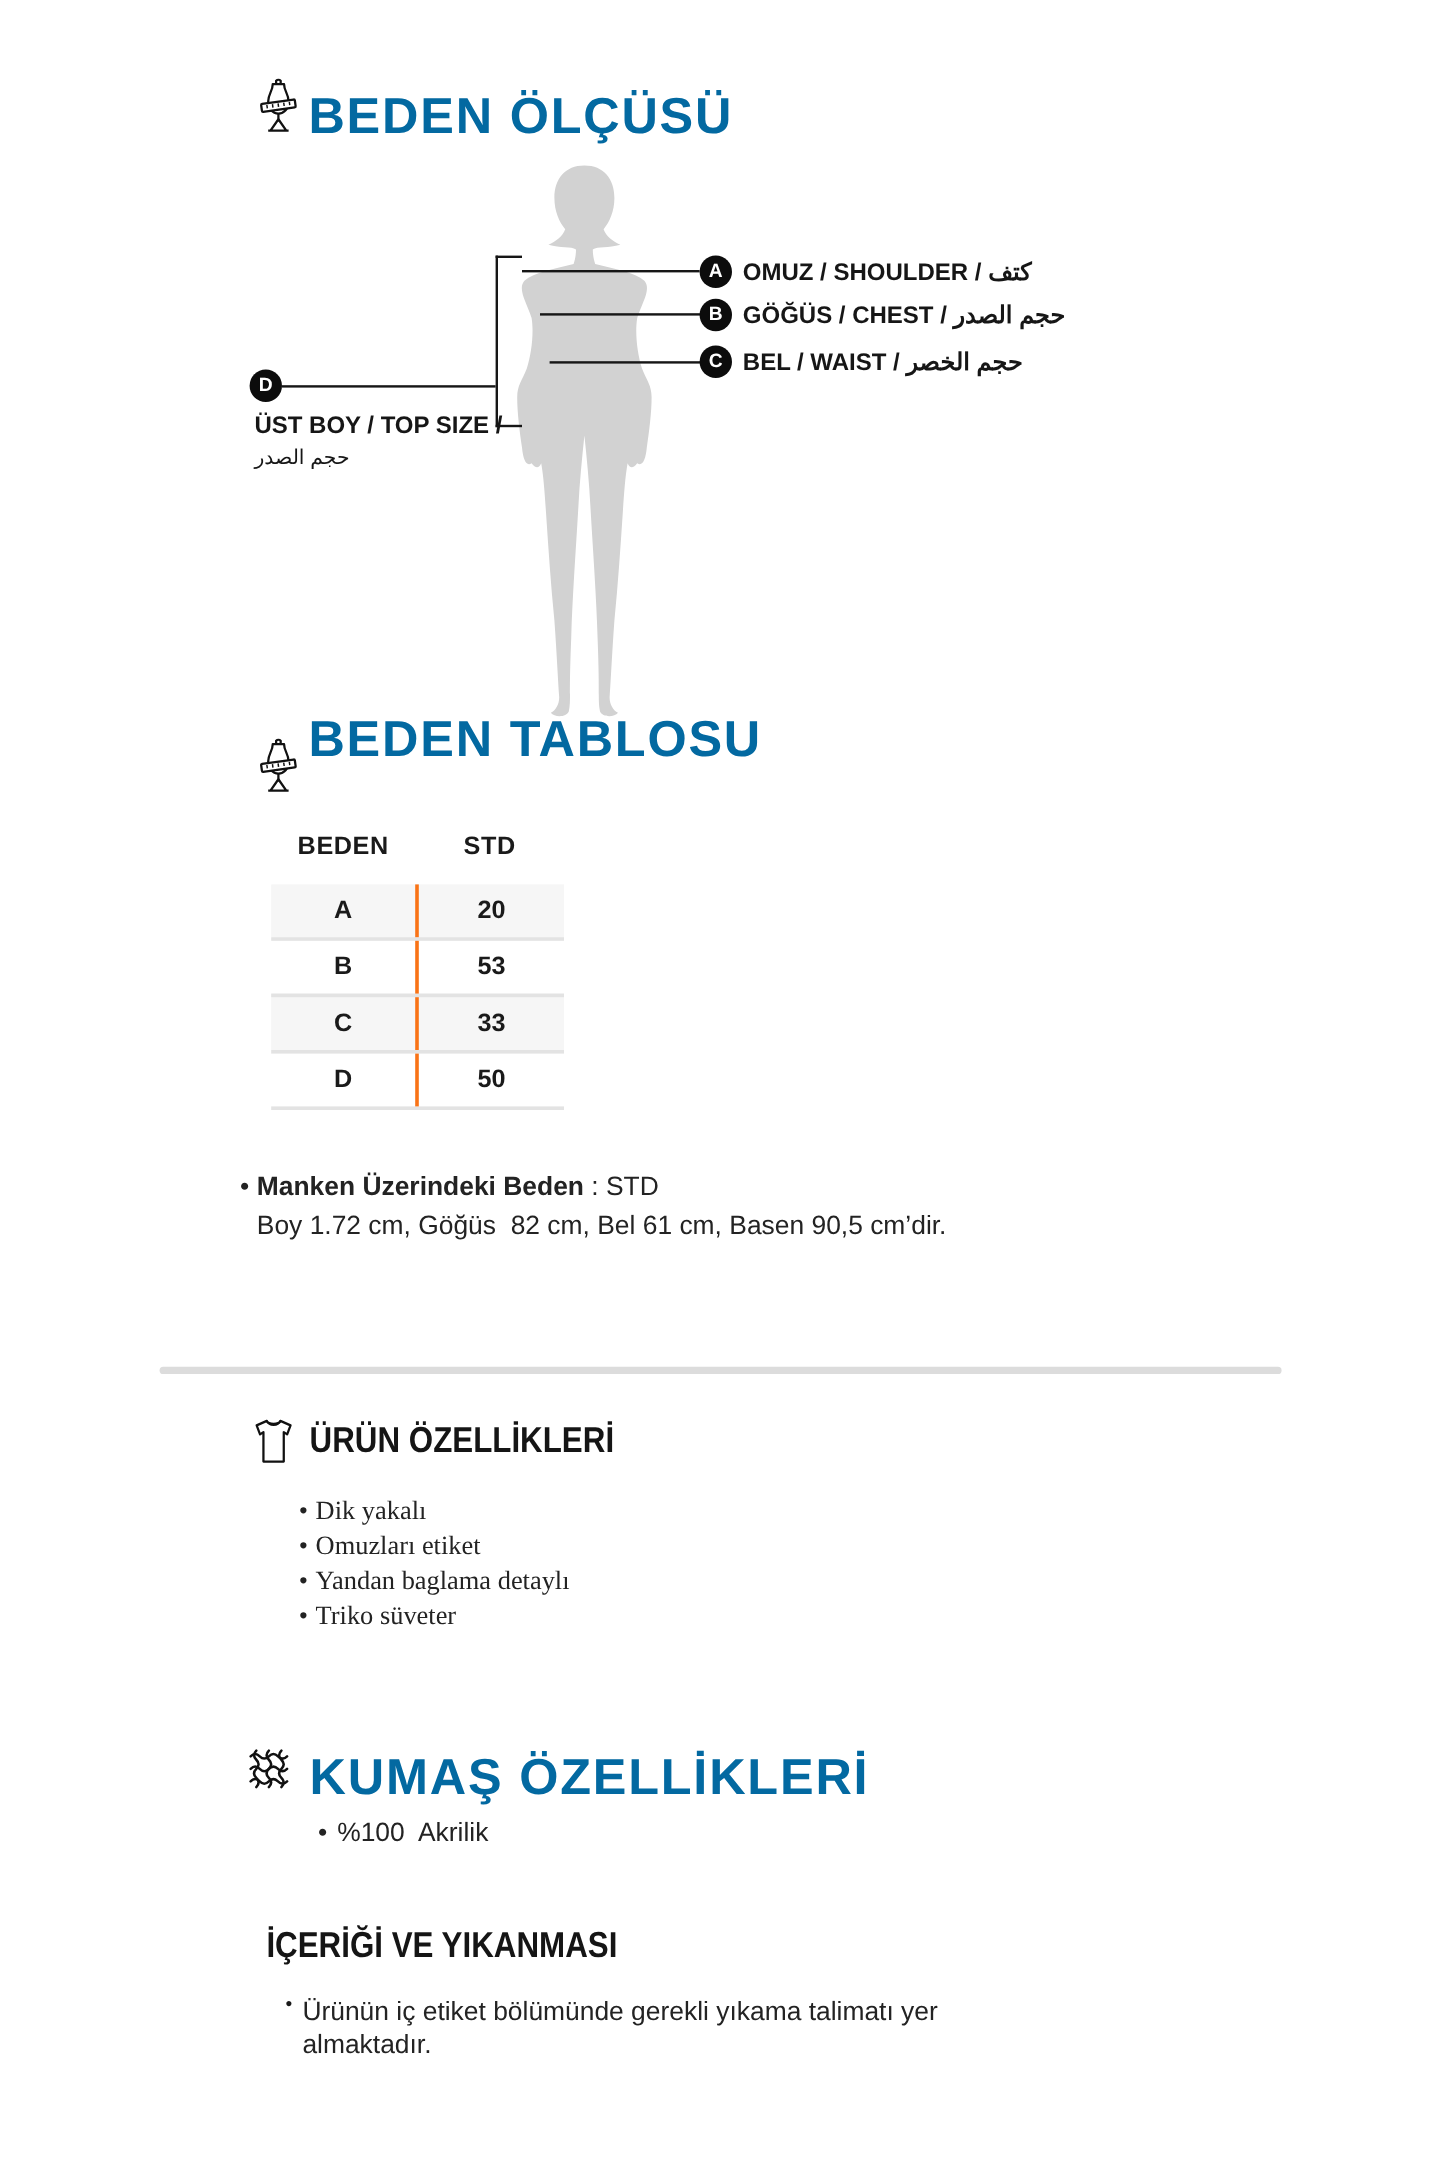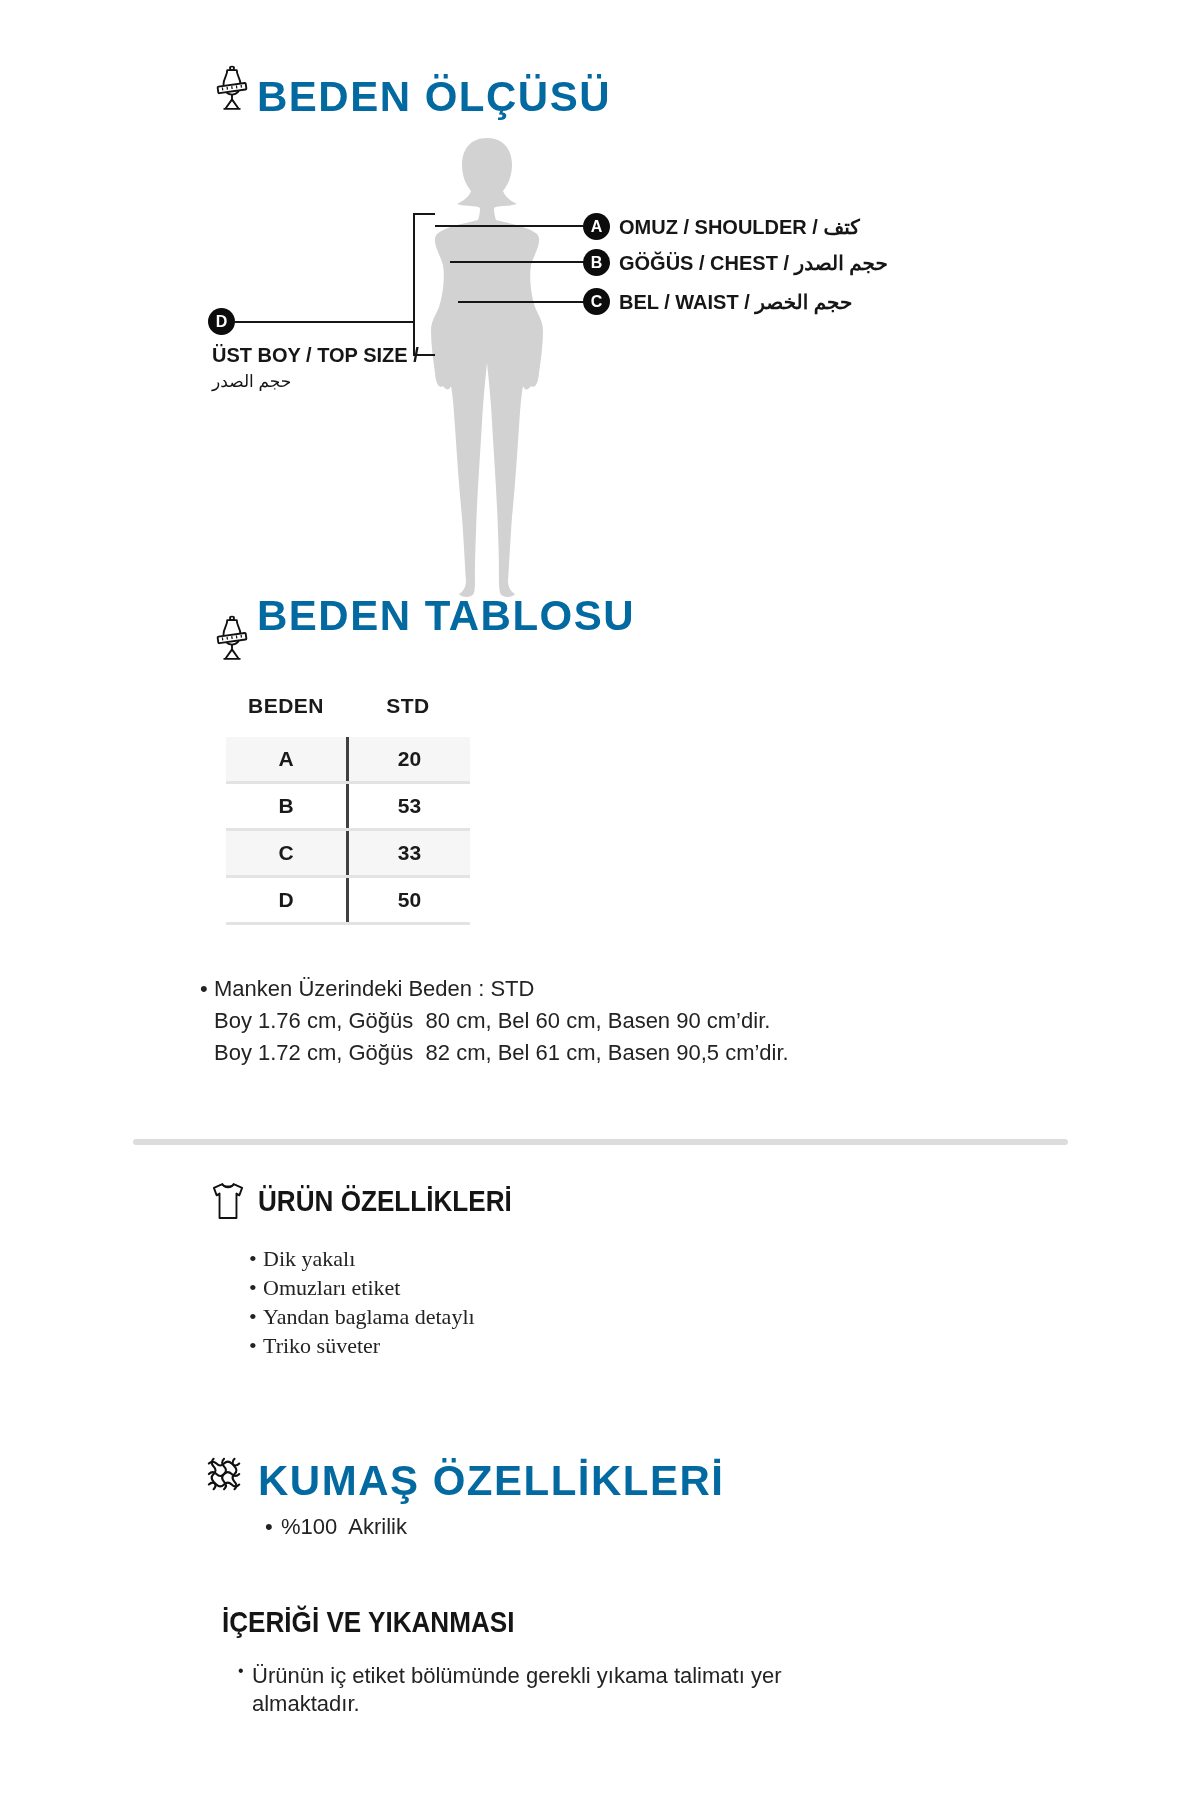--- a/index.html
+++ b/index.html
@@ -26,21 +26,21 @@
   
   .tbl-head{display:flex;width:244px;}
   .tbl-head div{font-size:21px;font-weight:700;text-align:center;letter-spacing:.5px;}
   .tbl-body{width:244px;border-bottom:3px solid #e3e3e3;}
   .trow{display:flex;height:44px;border-top:3px solid #e3e3e3;}
   .trow:first-child{border-top:none;}
   .trow.alt{background:#f6f6f6;}
   .tcell{display:flex;align-items:center;justify-content:center;
          font-size:21px;font-weight:600;color:#1a1a1a;}
   .tcell.c1{width:120px;}
-  .tcell.c2{flex:1;border-left:3px solid #404040;}
+  .tcell.c2{flex:1;border-left:3px solid #f97316;}
 
   
   .btxt{font-size:22px;line-height:32px;color:#232323;white-space:pre;}
   .bullet{position:relative;padding-left:14px;}
   .bullet::before{content:"•";position:absolute;left:0;top:0;}
   .feat li{font-size:22px;line-height:29px;color:#232323;list-style:none;position:relative;padding-left:14px;}
   .feat li::before{content:"•";position:absolute;left:0;}
   .feat{margin:0;padding:0;font-family:Liberation Serif, serif;}
 
   .divider{height:6px;border-radius:3px;background:#dcdcdc;}
@@ -141,22 +141,21 @@
       <div class="tcell c1">C</div>
       <div class="tcell c2">33</div>
     </div>
     <div class="trow">
       <div class="tcell c1">D</div>
       <div class="tcell c2">50</div>
     </div>
   </div>
 
   <div class="abs" style="left:200px;top:973px;">
-    <div class="btxt bullet"><span style="font-weight:400;">Manken Üzerindeki Beden</span><span> : STD</span></div>
-    <div class="btxt" style="padding-left:14px;">Boy 1.76 cm, Göğüs  80 cm, Bel 60 cm, Basen 90 cm’dir.</div>
+    <div class="btxt bullet"><span style="font-weight:700;">Manken Üzerindeki Beden</span><span> : STD</span></div>
     <div class="btxt" style="padding-left:14px;">Boy 1.72 cm, Göğüs  82 cm, Bel 61 cm, Basen 90,5 cm’dir.</div>
   </div>
 
   <div class="abs divider" style="left:133px;top:1139px;width:935px;"></div>
 
   <div class="abs" style="left:212px;top:1181px;width:32px;height:40px;">
     <svg viewBox="0 0 34 40" width="32" height="40">
       <path d="M11,2 C12,5.5 22,5.5 23,2 L32,6 L29,14 L26,12 L26,38 L8,38 L8,12 L5,14 L2,6 Z" fill="#fff" stroke="#111" stroke-width="2" stroke-linejoin="round"></path>
       <path d="M11,2 C13,7 21,7 23,2" fill="none" stroke="#111" stroke-width="1.5"></path>
     </svg>

